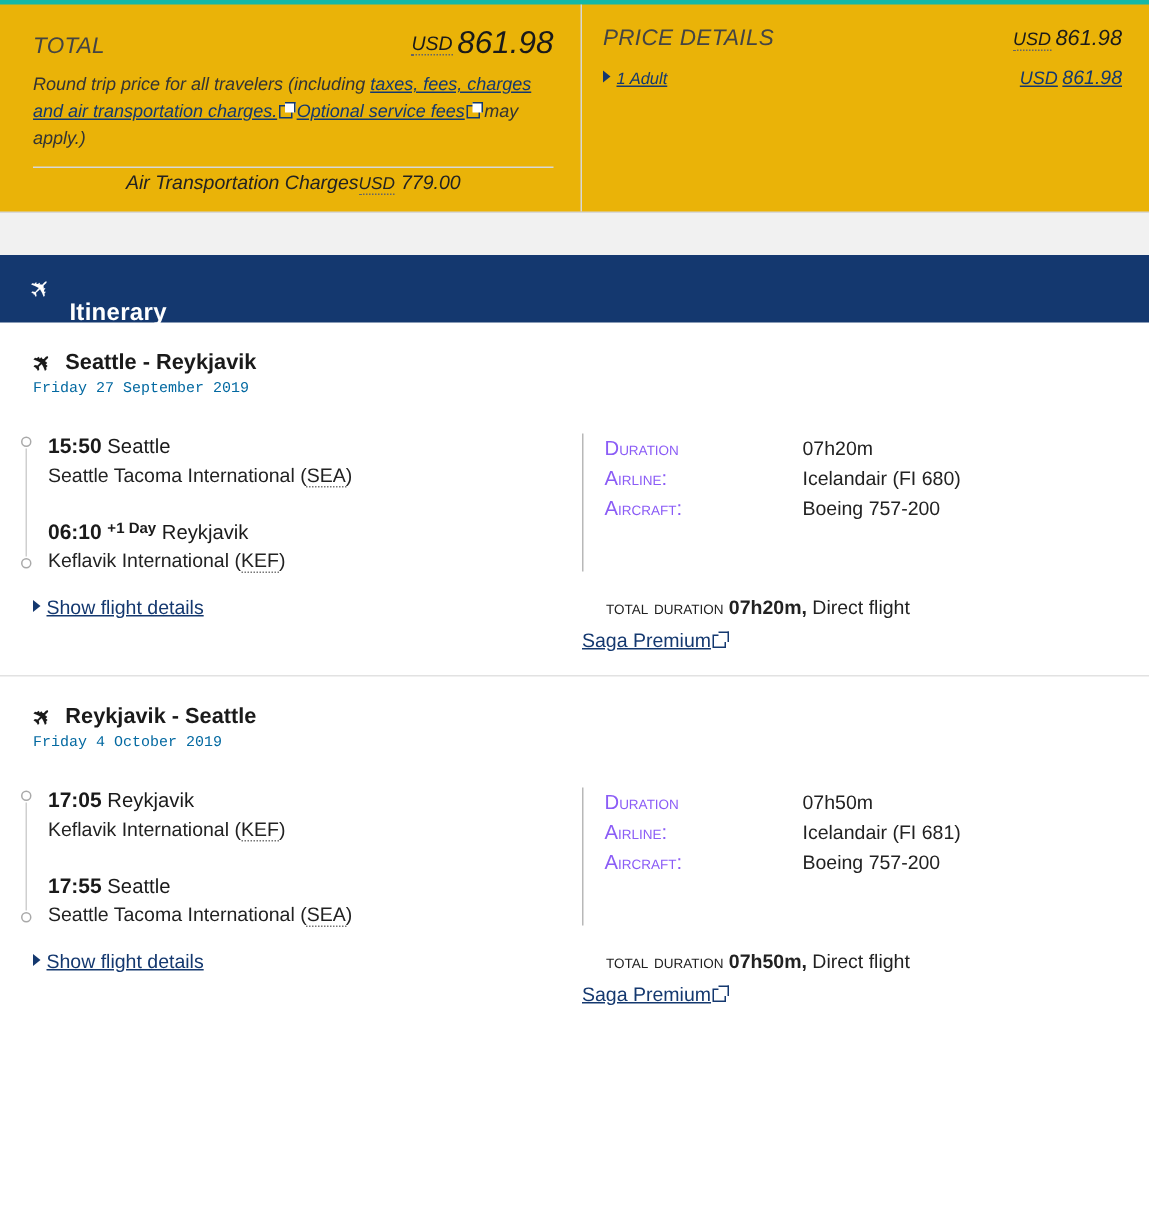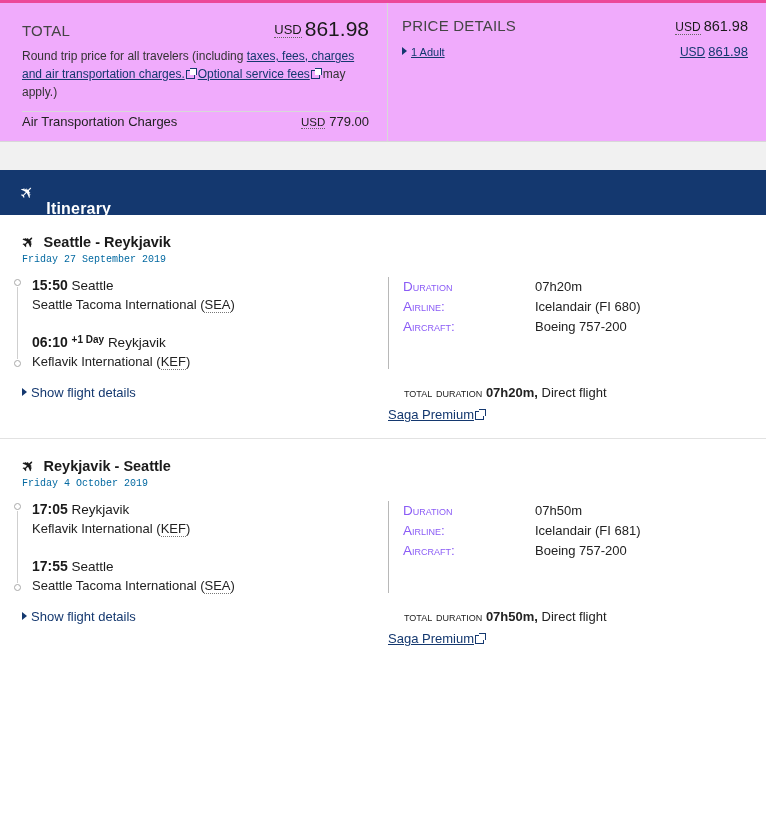--- a/index.html
+++ b/index.html
@@ -19,24 +19,25 @@
 
   .page {
     width: 766px;
     position: relative;
     background: #ffffff;
   }
 
   
   .price-panel {
     display: flex;
-    border-top: 3px solid #ec4899;
+    border-top: 3px solid #14b8a6;
     border-bottom: 1px solid #d8d8d8;
-    background: #f0abfc;
+    background: #eab308;
     padding: 0;
+    font-style: italic;
   }
   .price-left {
     width: 388px;
     padding: 14px 18px 12px 22px;
     border-right: 1px solid #d8d8d8;
   }
   .price-right {
     flex: 1;
     padding: 14px 18px 12px 14px;
   }
@@ -91,21 +92,21 @@
     top: -3px;
     width: 6px;
     height: 6px;
     border-top: 1px solid #14386f;
     border-right: 1px solid #14386f;
     background: #fff;
   }
 
   .fare-line {
     display: flex;
-    justify-content: space-between;
+    justify-content: center;
     font-size: 13px;
     padding-top: 2px;
     color: #222;
   }
   .fare-line .amt .cur {
     font-size: 11.5px;
     border-bottom: 1px dotted #666;
     margin-right: 4px;
   }
 
@@ -212,21 +213,21 @@
   }
   .route-date {
     padding: 3px 22px 0 22px;
     font-size: 10px;
     color: #0369a1;
     font-family: Liberation Mono, monospace;
   }
 
   .seg-body {
     display: flex;
-    margin-top: 12px;
+    margin-top: 24px;
     position: relative;
     justify-content: center;
   }
   .seg-left {
     width: 388px;
     padding-left: 22px;
     position: relative;
   }
   .timeline {
     position: absolute;
@@ -306,20 +307,21 @@
   .foot-left {
     width: 388px;
     padding-left: 22px;
   }
   .foot-right {
     flex: 1;
     padding-left: 0;
   }
   .show-details {
     color: #14386f;
+    text-decoration: underline;
     font-size: 13px;
     cursor: pointer;
   }
   .total-dur {
     font-size: 13px;
     color: #222;
     margin-left: 16px;
   }
   .total-dur .lbl {
     font-variant: small-caps;

